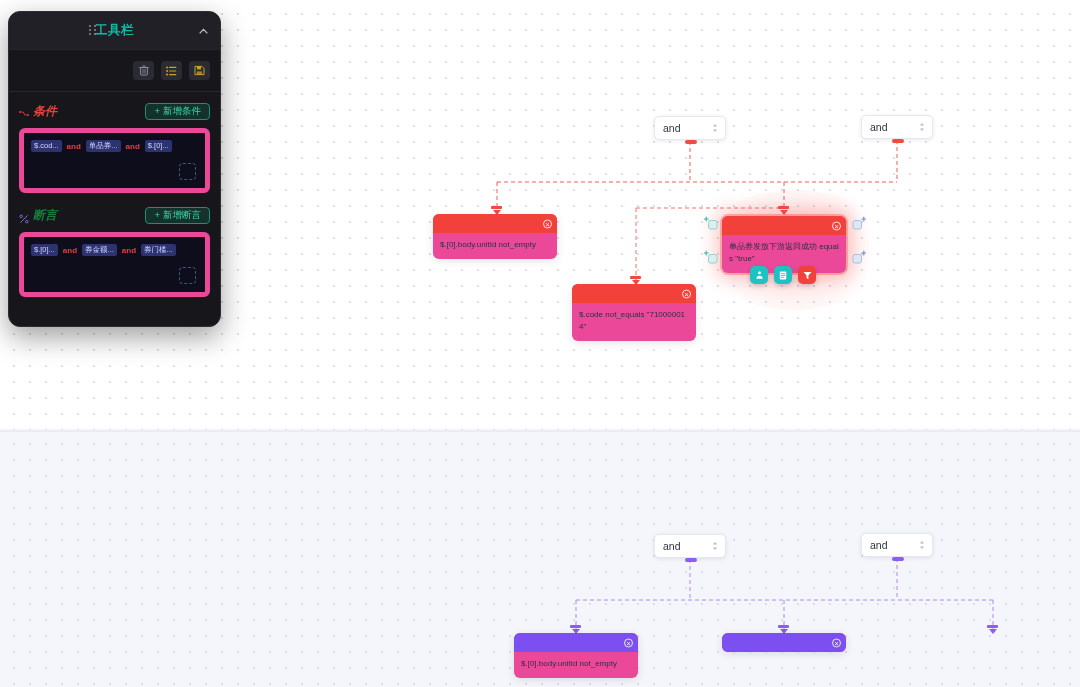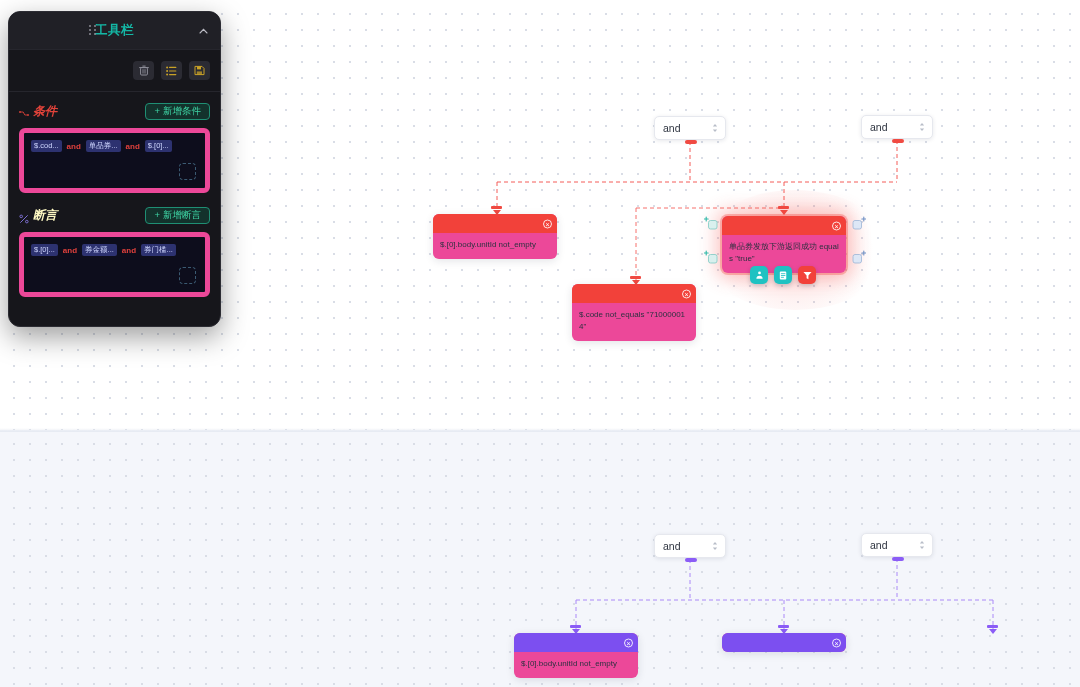--- a/index.html
+++ b/index.html
@@ -61,21 +61,21 @@
     display: flex; align-items: center; justify-content: center; cursor: pointer;
   }
   .tp-iconbtn svg { display: block; }
 
   .tp-section { padding: 9px 10px 0 10px; }
   .tp-sec-head { display: flex; align-items: center; justify-content: space-between; height: 20px; }
   .tp-sec-left { display: flex; align-items: center; gap: 4px; font-style: italic; }
   .tp-sec-ico { width: 10px; height: 10px; opacity: .85; }
   .tp-sec-title { font-size: 12px; font-weight: bold; }
   .tp-sec-title.cond { color: #e2433a; }
-  .tp-sec-title.assert { color: #fef9c3; }
+  .tp-sec-title.assert { color: #15803d; }
   .tp-addbtn {
     height: 17px; padding: 0 8px; border-radius: 4px;
     border: 1px solid #1f8f74; background: #13322c; color: #3fd6a6;
     font-size: 9.5px; display: flex; align-items: center; gap: 3px; cursor: pointer;
     line-height: 1;
   }
   .tp-dropzone {
     margin-top: 7px; height: 65px; border-radius: 6px;
     background: #0d0d1c; border: 5px solid #ec4899;
     padding: 7px 7px 0 7px; position: relative;

